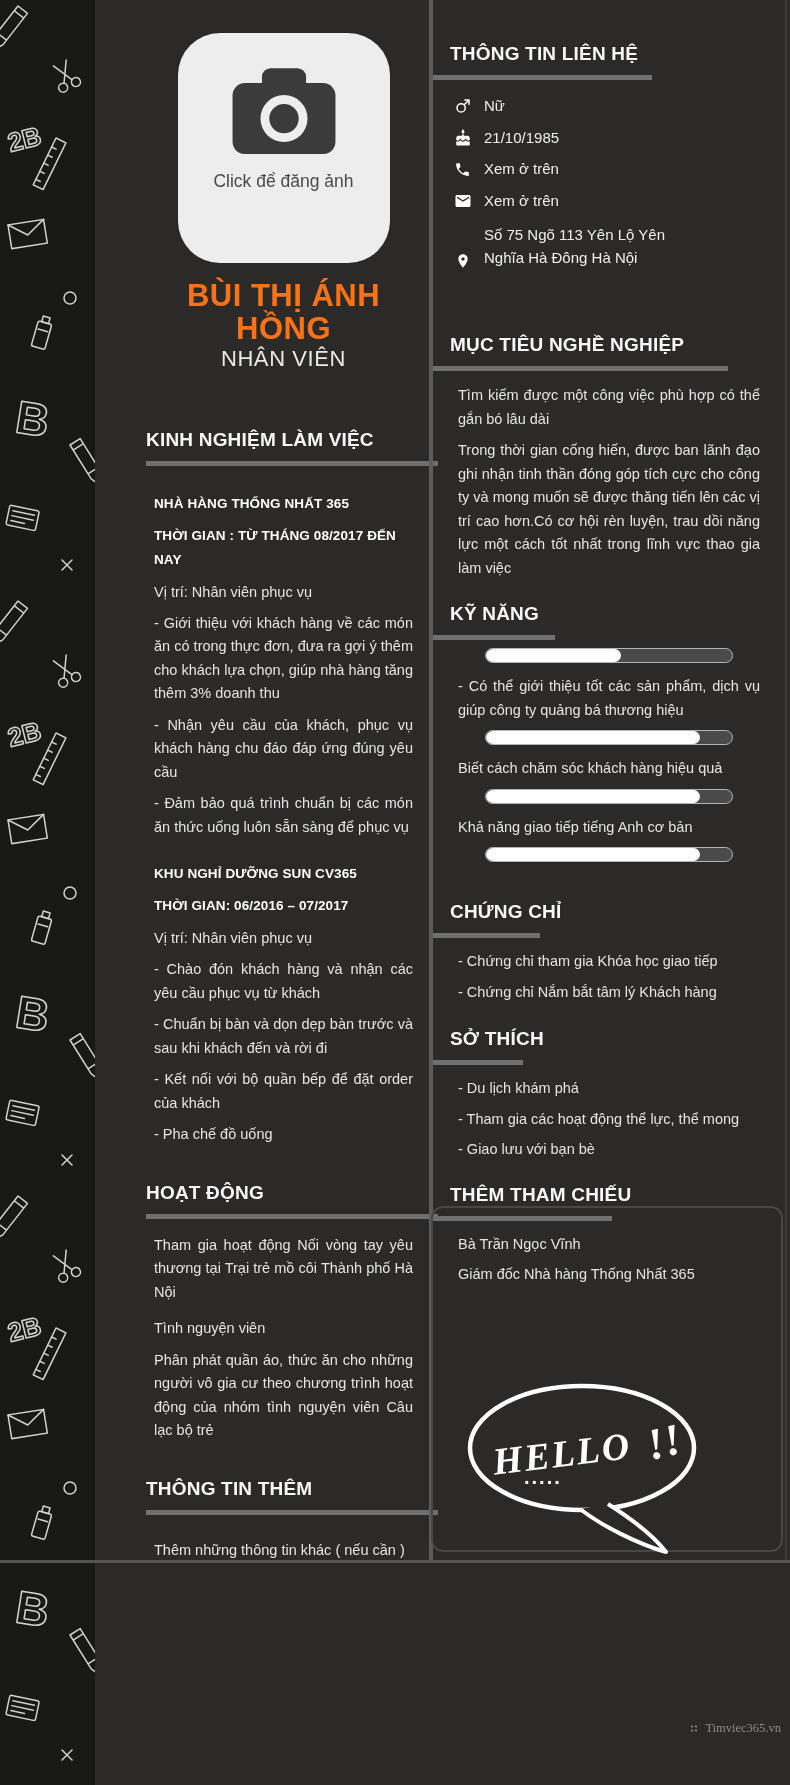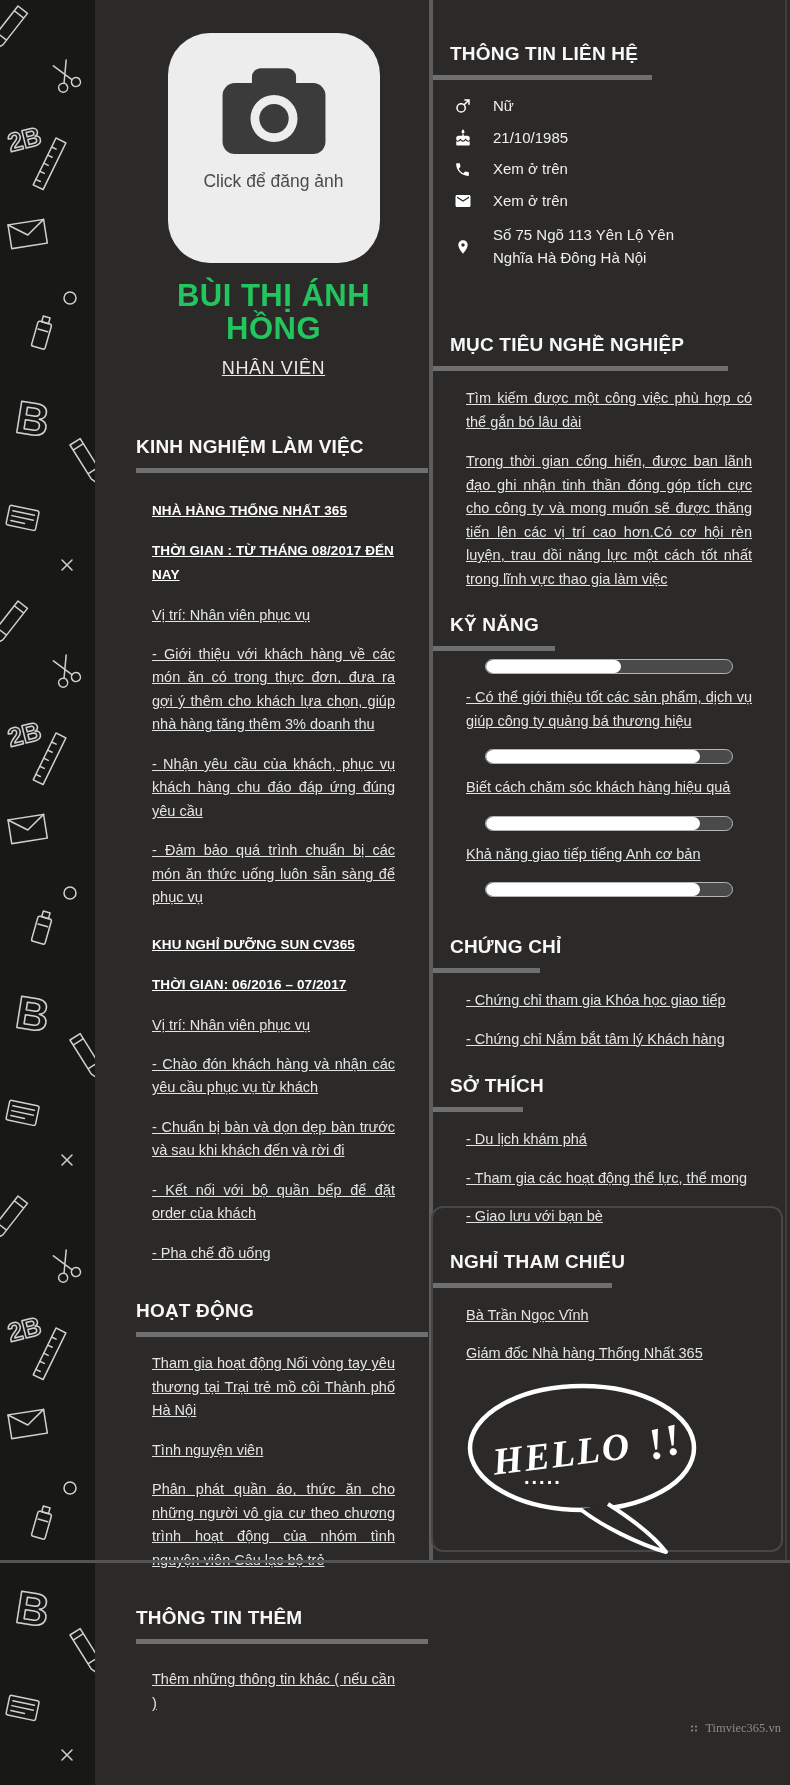--- a/index.html
+++ b/index.html
@@ -3,55 +3,55 @@
 <meta charset="utf-8">
 <style>
   html,body{margin:0;padding:0;background:#1f1e1c;}
   .page{position:relative;width:790px;height:1785px;overflow:hidden;
         background:#2b2a28;font-family:"Liberation Sans","DejaVu Sans",sans-serif;color:#e4e4e4;}
 
   
   .strip{position:absolute;left:0;top:0;width:95px;height:1785px;background:#181817;}
 
   
-  .left-col{position:absolute;left:101px;top:0;width:334px;padding:0 24px 0 35px;box-sizing:border-box;}
+  .left-col{position:absolute;left:111px;top:0;width:334px;padding:0 24px 0 35px;box-sizing:border-box;}
   .right-col{position:absolute;left:433px;top:0;width:390px;padding:0 55px 0 17px;box-sizing:border-box;}
   .divider{position:absolute;left:429px;top:0;width:4px;height:1560px;background:#5d5d5d;}
   .hline{position:absolute;left:0;top:1560px;width:790px;height:3px;background:#535353;}
   .right-edge{position:absolute;left:785px;top:0;width:2px;height:1560px;background:#3e3e3c;}
 
   
   .photo-box{width:212px;height:230px;margin:33px auto 0;border-radius:42px;background:#ededed;
              display:flex;flex-direction:column;align-items:center;cursor:pointer;}
   .photo-box svg{margin-top:28px;}
   .photo-label{margin-top:12px;font-size:17.5px;color:#4b4b4b;}
 
-  .name{margin:16px 0 0;font-size:31px;line-height:1.08;font-weight:bold;color:#22c55e;text-align:center;letter-spacing:.5px;}
-  .role{margin-top:12px;font-size:18px;color:#e9e9e9;text-align:center;letter-spacing:.6px;text-decoration:underline;}
+  .name{margin:16px 0 0;font-size:31px;line-height:1.08;font-weight:bold;color:#f97316;text-align:center;letter-spacing:.5px;}
+  .role{margin-top:0;font-size:22px;color:#e9e9e9;text-align:center;letter-spacing:.6px;}
 
   
   .sh{margin:0;font-size:19px;font-weight:bold;color:#f7f7f7;letter-spacing:.2px;line-height:24px;}
   .sul{height:5px;background:#6f6f6f;margin-top:9px;}
   .left-col .sul{width:292px;}
   .right-col .sul{margin-left:-17px;}
 
   
-  p{margin:16px;font-size:14.5px;line-height:23.5px;color:#e4e4e4;text-decoration:underline;}
+  p{margin:8px;font-size:14.5px;line-height:23.5px;color:#e4e4e4;}
   .j{text-align:justify;}
   .co{font-size:13.5px;font-weight:bold;color:#fff;line-height:24px;letter-spacing:.1px;}
   .pos{line-height:24px;}
   .mt-exp{margin-top:56px;} .mt-job1{margin-top:26px;} .mt-job2{margin-top:23px;}
   .mt-act{margin-top:34px;} .mt-more{margin-top:34px;}
   .act-p1{margin-top:15px;margin-bottom:13px;}
   .more-text{margin-top:24px;}
 
   
   .mt-contact{margin-top:42px;}
   .contact-rows{margin-top:16px;}
-  .crow{display:flex;gap:21px;padding-left:3px;margin-bottom:13px;align-items:center;}
+  .crow{display:flex;gap:12px;padding-left:3px;margin-bottom:13px;align-items:flex-end;}
   .cicon{width:19px;display:flex;justify-content:center;flex:0 0 19px;padding-top:1px;}
   .ctext{font-size:15px;line-height:18px;color:#efefef;}
   .crow.addr .ctext{max-width:195px;line-height:23px;}
 
   .mt-obj{margin-top:64px;} .obj-body{margin-top:13px;}
   .mt-skill{margin-top:22px;}
   .skill-label{margin-top:12px;}
   .skill-label.first{margin-top:13px;}
   .sbar{height:13px;margin:8px 35px 0 35px;background:#4a4a4a;border:1px solid #b5b5b5;border-radius:8px;overflow:hidden;}
   .sfill{height:100%;background:#ffffff;border-radius:8px;}
@@ -280,21 +280,21 @@
       <h2 class="sh">SỞ THÍCH</h2>
       <div class="sul" style="width:90px"></div>
       <div class="items">
         <p>- Du lịch khám phá</p>
         <p>- Tham gia các hoạt động thể lực, thể mong</p>
         <p>- Giao lưu với bạn bè</p>
       </div>
     </section>
 
     <section class="mt-ref">
-      <h2 class="sh">NGHỈ THAM CHIẾU</h2>
+      <h2 class="sh">THÊM THAM CHIẾU</h2>
       <div class="sul" style="width:179px"></div>
       <div class="items">
         <p>Bà Trần Ngọc Vĩnh</p>
         <p>Giám đốc Nhà hàng Thống Nhất 365</p>
       </div>
     </section>
   </div>
 
   <div class="panel"></div>
 

